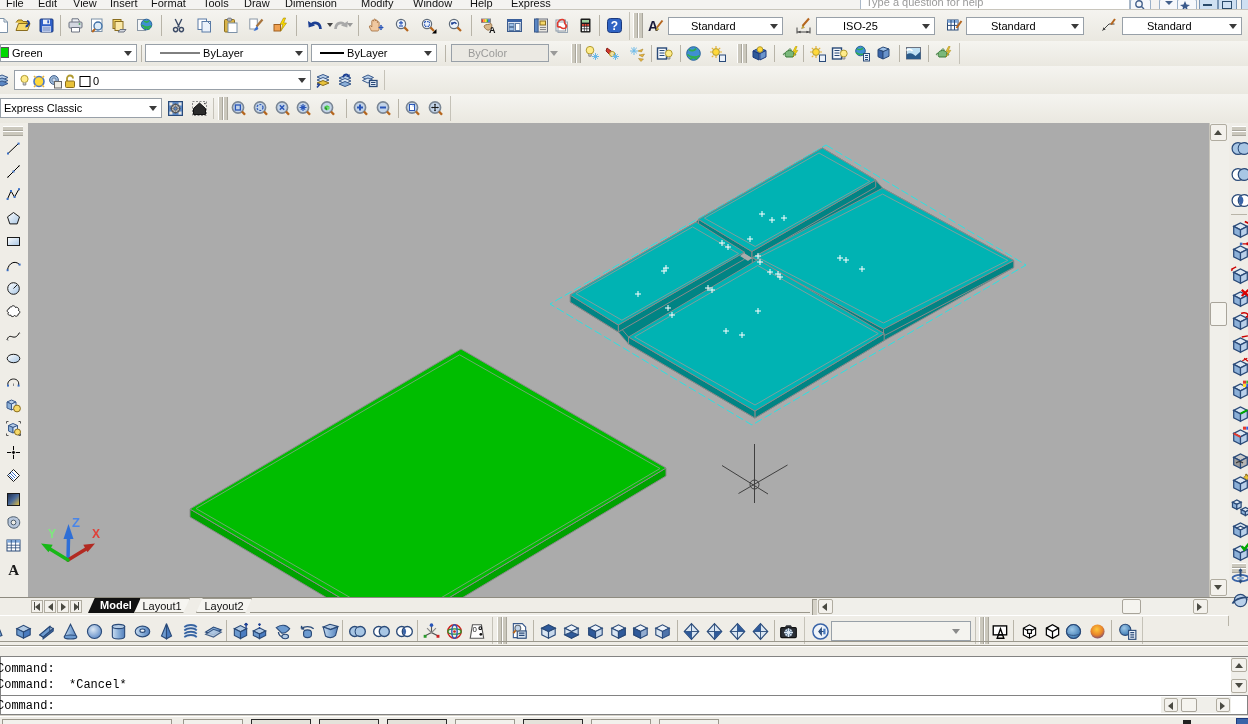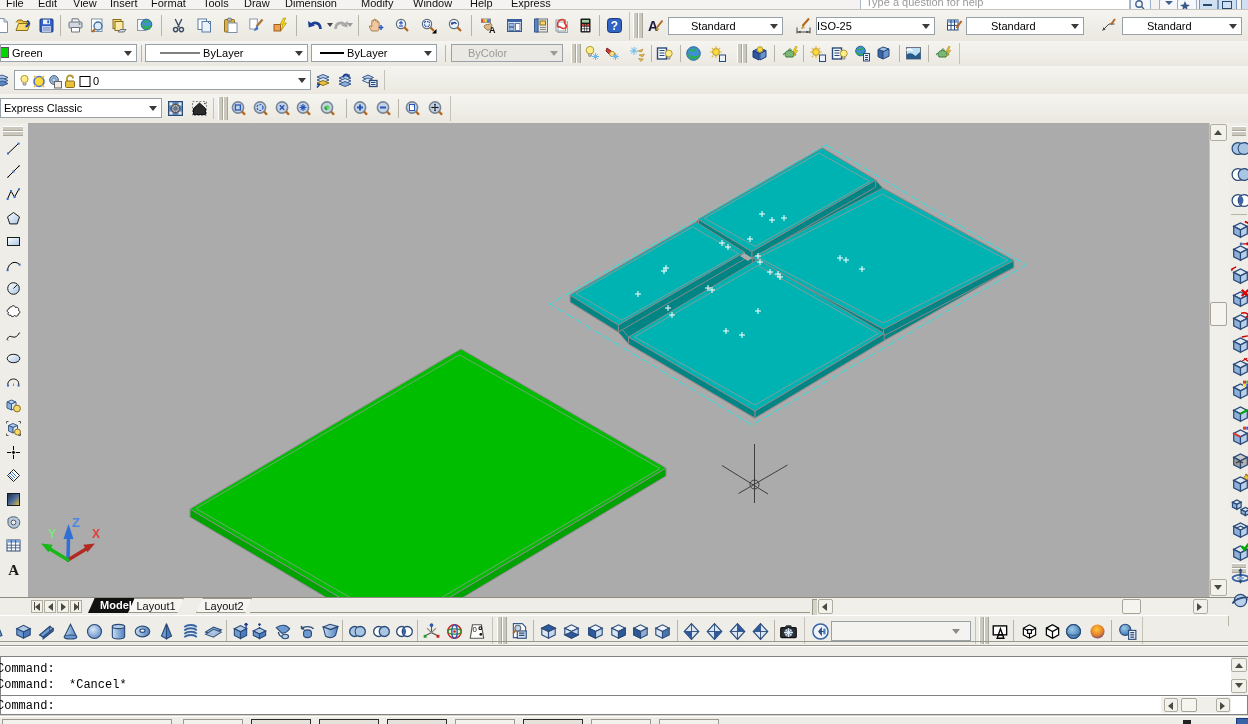--- a/index.html
+++ b/index.html
@@ -190,21 +190,21 @@
     <path d="M10.2 10.2l-1.4 3.2 3-1z" fill="#e8c23a" stroke="#8a6d1f" stroke-width=".5"></path>
   </svg>
 <div style="position:absolute;left:668px;top:17px;width:115px;height:18px;background:#fff;border:1px solid #98a0a8;box-sizing:border-box;font-size:11px;color:#000;line-height:16px;white-space:nowrap;overflow:hidden"><span style="padding-left:22px">Standard</span></div>
 <div style="position:absolute;left:770px;top:24px;width:0;height:0;border:4px solid transparent;border-top:5px solid #3a3a3a;border-bottom:none"></div>
 <svg style="position:absolute;left:794.5px;top:16.5px" width="17" height="17" viewBox="0 0 17 17">
     <path d="M2 15h13M2 10.5v6M15 10.5v6" stroke="#444" fill="none"></path>
     <path d="M2.6 15l3-1.2v2.4zM14.4 15l-3-1.2v2.4z" fill="#444"></path>
     <path d="M14 1.5l-6.5 7.5" stroke="#b5651d" stroke-width="2"></path>
     <path d="M7.8 8.6l-1.2 3 2.8-1z" fill="#e8c23a" stroke="#8a6d1f" stroke-width=".5"></path>
   </svg>
-<div style="position:absolute;left:816px;top:17px;width:119px;height:18px;background:#fff;border:1px solid #98a0a8;box-sizing:border-box;font-size:11px;color:#000;line-height:16px;white-space:nowrap;overflow:hidden"><span style="">ISO-25</span></div>
+<div style="position:absolute;left:816px;top:17px;width:119px;height:18px;background:#fff;border:1px solid #98a0a8;box-sizing:border-box;font-size:11px;color:#000;line-height:16px;white-space:nowrap;overflow:hidden"><span style="padding-left:26px">ISO-25</span></div>
 <div style="position:absolute;left:922px;top:24px;width:0;height:0;border:4px solid transparent;border-top:5px solid #3a3a3a;border-bottom:none"></div>
 <svg style="position:absolute;left:945.5px;top:16.5px" width="17" height="17" viewBox="0 0 17 17">
     <rect x="1.5" y="3" width="10.5" height="10" fill="#fff" stroke="#2a4a78"></rect>
     <rect x="1.5" y="3" width="10.5" height="2.8" fill="#7ea6d8"></rect>
     <path d="M1.5 8.4h10.5M5 3v10M8.5 3v10" stroke="#2a4a78"></path>
     <path d="M15.5 4l-5 7" stroke="#b5651d" stroke-width="2"></path>
   </svg>
 <div style="position:absolute;left:966px;top:17px;width:118px;height:18px;background:#fff;border:1px solid #98a0a8;box-sizing:border-box;font-size:11px;color:#000;line-height:16px;white-space:nowrap;overflow:hidden"><span style="padding-left:24px">Standard</span></div>
 <div style="position:absolute;left:1071px;top:24px;width:0;height:0;border:4px solid transparent;border-top:5px solid #3a3a3a;border-bottom:none"></div>
 <svg style="position:absolute;left:1099.5px;top:16.5px" width="17" height="17" viewBox="0 0 17 17">
@@ -220,21 +220,21 @@
 <div style="position:absolute;left:141px;top:45px;width:1px;height:17px;background:#b8b4a8"></div>
 <div style="position:absolute;left:145px;top:44px;width:163px;height:18px;background:#fff;border:1px solid #98a0a8;box-sizing:border-box;font-size:11px;color:#000;line-height:16px;white-space:nowrap;overflow:hidden"><svg width="40" height="6" style="vertical-align:1px;margin-left:14px">
       <path d="M0 3h40" stroke="#000"></path>
     </svg> ByLayer</div>
 <div style="position:absolute;left:295px;top:51px;width:0;height:0;border:4px solid transparent;border-top:5px solid #3a3a3a;border-bottom:none"></div>
 <div style="position:absolute;left:311px;top:44px;width:126px;height:18px;background:#fff;border:1px solid #98a0a8;box-sizing:border-box;font-size:11px;color:#000;line-height:16px;white-space:nowrap;overflow:hidden"><svg width="24" height="6" style="vertical-align:1px;margin-left:8px">
       <path d="M0 3h24" stroke="#000" stroke-width="2"></path>
     </svg> ByLayer</div>
 <div style="position:absolute;left:424px;top:51px;width:0;height:0;border:4px solid transparent;border-top:5px solid #3a3a3a;border-bottom:none"></div>
 <div style="position:absolute;left:445px;top:45px;width:1px;height:17px;background:#b8b4a8"></div>
-<div style="position:absolute;left:451px;top:44px;width:112px;height:18px;background:#ebe9e3;border:1px solid #98a0a8;box-sizing:border-box;font-size:11px;color:#9a9a99;line-height:16px;white-space:nowrap;overflow:hidden"><span style="padding-left:16px">ByColor</span></div>
+<div style="position:absolute;left:451px;top:44px;width:98px;height:18px;background:#ebe9e3;border:1px solid #98a0a8;box-sizing:border-box;font-size:11px;color:#9a9a99;line-height:16px;white-space:nowrap;overflow:hidden"><span style="padding-left:16px">ByColor</span></div>
 <div style="position:absolute;left:550px;top:51px;width:0;height:0;border:4px solid transparent;border-top:5px solid #9a9a99;border-bottom:none"></div>
 <div style="position:absolute;left:571px;top:44px;width:3px;height:19px;border-left:1px solid #fff;background:#cbc8bd;border-right:1px solid #a9a69c"></div>
 <div style="position:absolute;left:576px;top:44px;width:3px;height:19px;border-left:1px solid #fff;background:#cbc8bd;border-right:1px solid #a9a69c"></div>
 <svg style="position:absolute;left:583.5px;top:44.5px" width="17" height="17" viewBox="0 0 17 17">
     <circle cx="6" cy="5.2" r="3.8" fill="#ffec8a" stroke="#b09a30"></circle>
     <path d="M4.8 9v2.2h2.4V9" fill="#c9c9c9" stroke="#888"></path>
     <g stroke="#69b8e8" stroke-width="1">
       <path d="M11.5 8v7M8 11.5h7M9.2 9.2l4.6 4.6M13.8 9.2l-4.6 4.6"></path>
     </g>
   </svg>
@@ -750,21 +750,21 @@
 <div style="position:absolute;left:34.5px;top:602.5px;width:0;height:0;border-top:4px solid transparent;border-bottom:4px solid transparent;border-right:5px solid #4a4a42"></div>
 <div style="position:absolute;left:34px;top:602px;width:1px;height:8px;background:#4a4a42"></div>
 <div style="position:absolute;left:44px;top:600px;width:12px;height:13px;background:#f3f1ec;border:1px solid #b0aca0;box-sizing:border-box"></div>
 <div style="position:absolute;left:47.5px;top:602.5px;width:0;height:0;border-top:4px solid transparent;border-bottom:4px solid transparent;border-right:5px solid #4a4a42"></div>
 <div style="position:absolute;left:57px;top:600px;width:12px;height:13px;background:#f3f1ec;border:1px solid #b0aca0;box-sizing:border-box"></div>
 <div style="position:absolute;left:60.5px;top:602.5px;width:0;height:0;border-top:4px solid transparent;border-bottom:4px solid transparent;border-left:5px solid #4a4a42"></div>
 <div style="position:absolute;left:70px;top:600px;width:12px;height:13px;background:#f3f1ec;border:1px solid #b0aca0;box-sizing:border-box"></div>
 <div style="position:absolute;left:73.5px;top:602.5px;width:0;height:0;border-top:4px solid transparent;border-bottom:4px solid transparent;border-left:5px solid #4a4a42"></div>
 <div style="position:absolute;left:78px;top:602px;width:1px;height:8px;background:#4a4a42"></div>
 <div style="position:absolute;left:88px;top:598px;width:56px;height:15px;background:#111;color:#fff;font-size:11px;font-weight:bold;text-align:center;line-height:15px;clip-path:polygon(12% 0,100% 0,88% 100%,0 100%)">Model</div>
-<div style="position:absolute;left:128px;top:598px;width:56px;height:15px;background:#f6f5f1;border:1px solid #9a978c;box-sizing:border-box;color:#111;font-size:11px;text-align:center;line-height:14px;clip-path:polygon(12% 0,100% 0,88% 100%,0 100%)">Layout1</div>
+<div style="position:absolute;left:134px;top:598px;width:56px;height:15px;background:#f6f5f1;border:1px solid #9a978c;box-sizing:border-box;color:#111;font-size:11px;text-align:center;line-height:14px;clip-path:polygon(12% 0,100% 0,88% 100%,0 100%)">Layout1</div>
 <div style="position:absolute;left:196px;top:598px;width:56px;height:15px;background:#f6f5f1;border:1px solid #9a978c;box-sizing:border-box;color:#111;font-size:11px;text-align:center;line-height:14px;clip-path:polygon(12% 0,100% 0,88% 100%,0 100%)">Layout2</div>
 <div style="position:absolute;left:250px;top:612px;width:560px;height:1px;background:#9a978c"></div>
 <div style="position:absolute;left:812px;top:599px;width:4px;height:15px;background:#d5d2c8;border:1px solid #9a978c"></div>
 <div style="position:absolute;left:817px;top:598px;width:391px;height:17px;background:#f0efea"></div>
 <div style="position:absolute;left:818px;top:599px;width:15px;height:15px;background:#f3f1ec;border:1px solid #b0aca0;border-radius:2px;box-sizing:border-box"></div>
 <div style="position:absolute;left:822px;top:602.5px;width:0;height:0;border-top:4px solid transparent;border-bottom:4px solid transparent;border-right:5px solid #4a4a42"></div>
 <div style="position:absolute;left:1193px;top:599px;width:15px;height:15px;background:#f3f1ec;border:1px solid #b0aca0;border-radius:2px;box-sizing:border-box"></div>
 <div style="position:absolute;left:1197px;top:602.5px;width:0;height:0;border-top:4px solid transparent;border-bottom:4px solid transparent;border-left:5px solid #4a4a42"></div>
 <div style="position:absolute;left:1122px;top:599px;width:19px;height:15px;background:#f5f4ef;border:1px solid #a8a49a;border-radius:2px;box-sizing:border-box"></div>
 <svg style="position:absolute;left:1229.5px;top:589.5px" width="21" height="21" viewBox="0 0 17 17">

